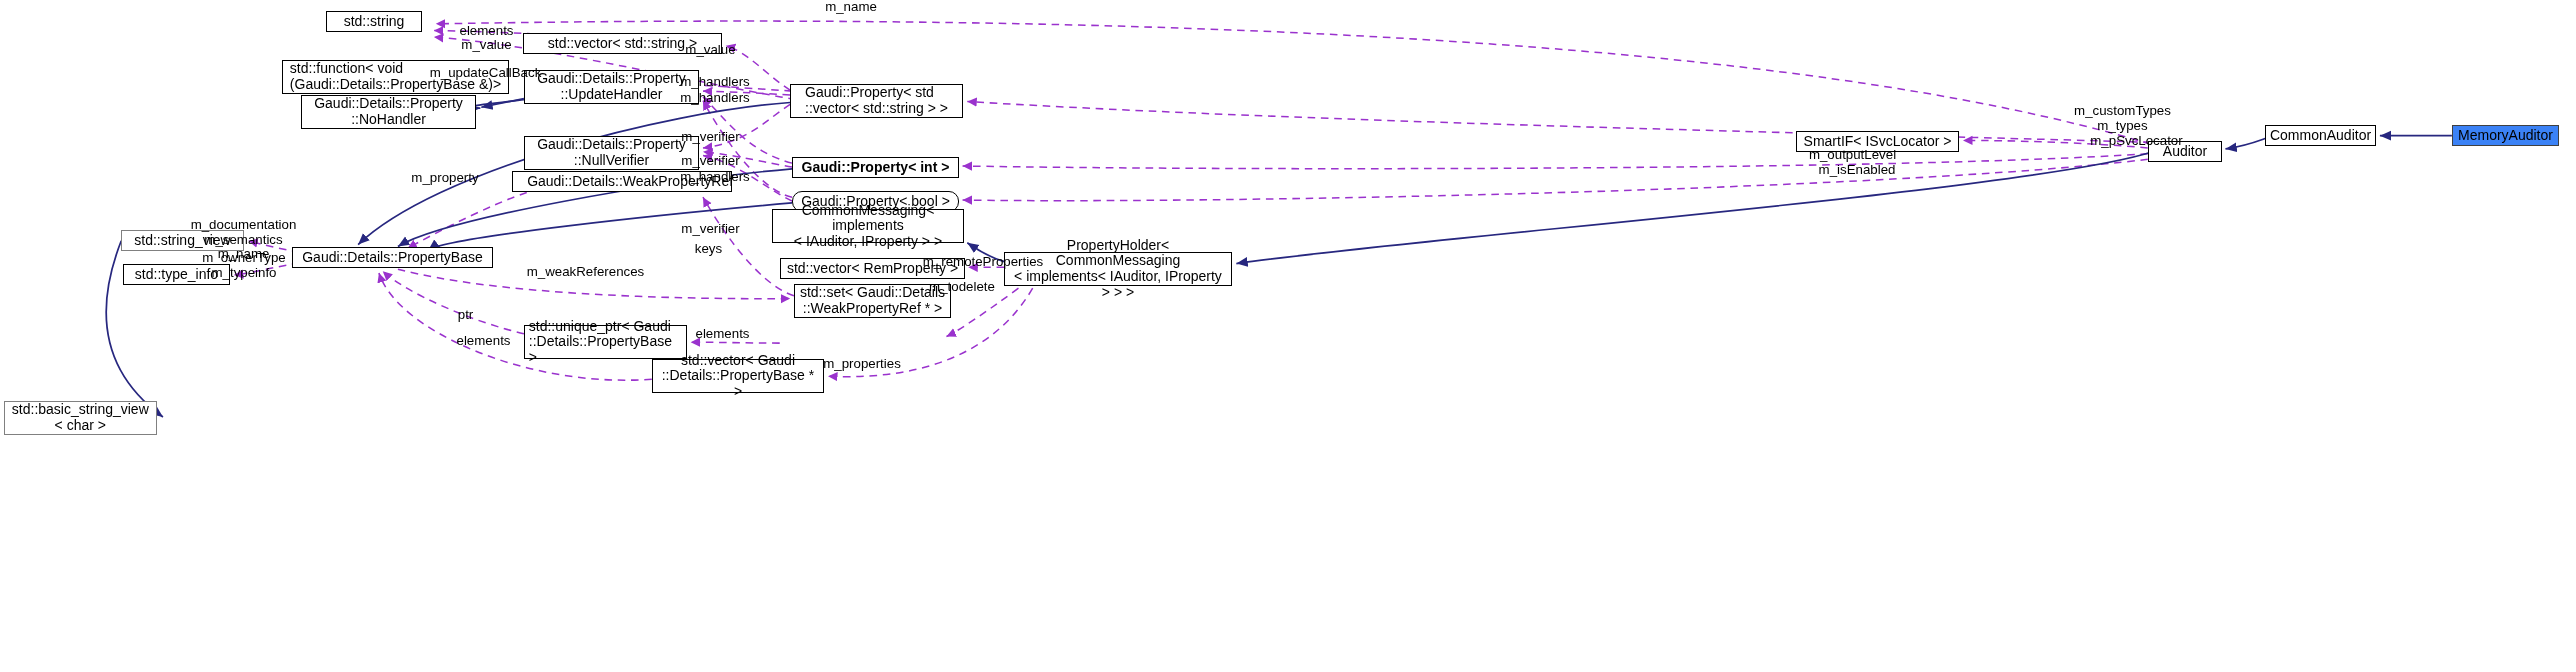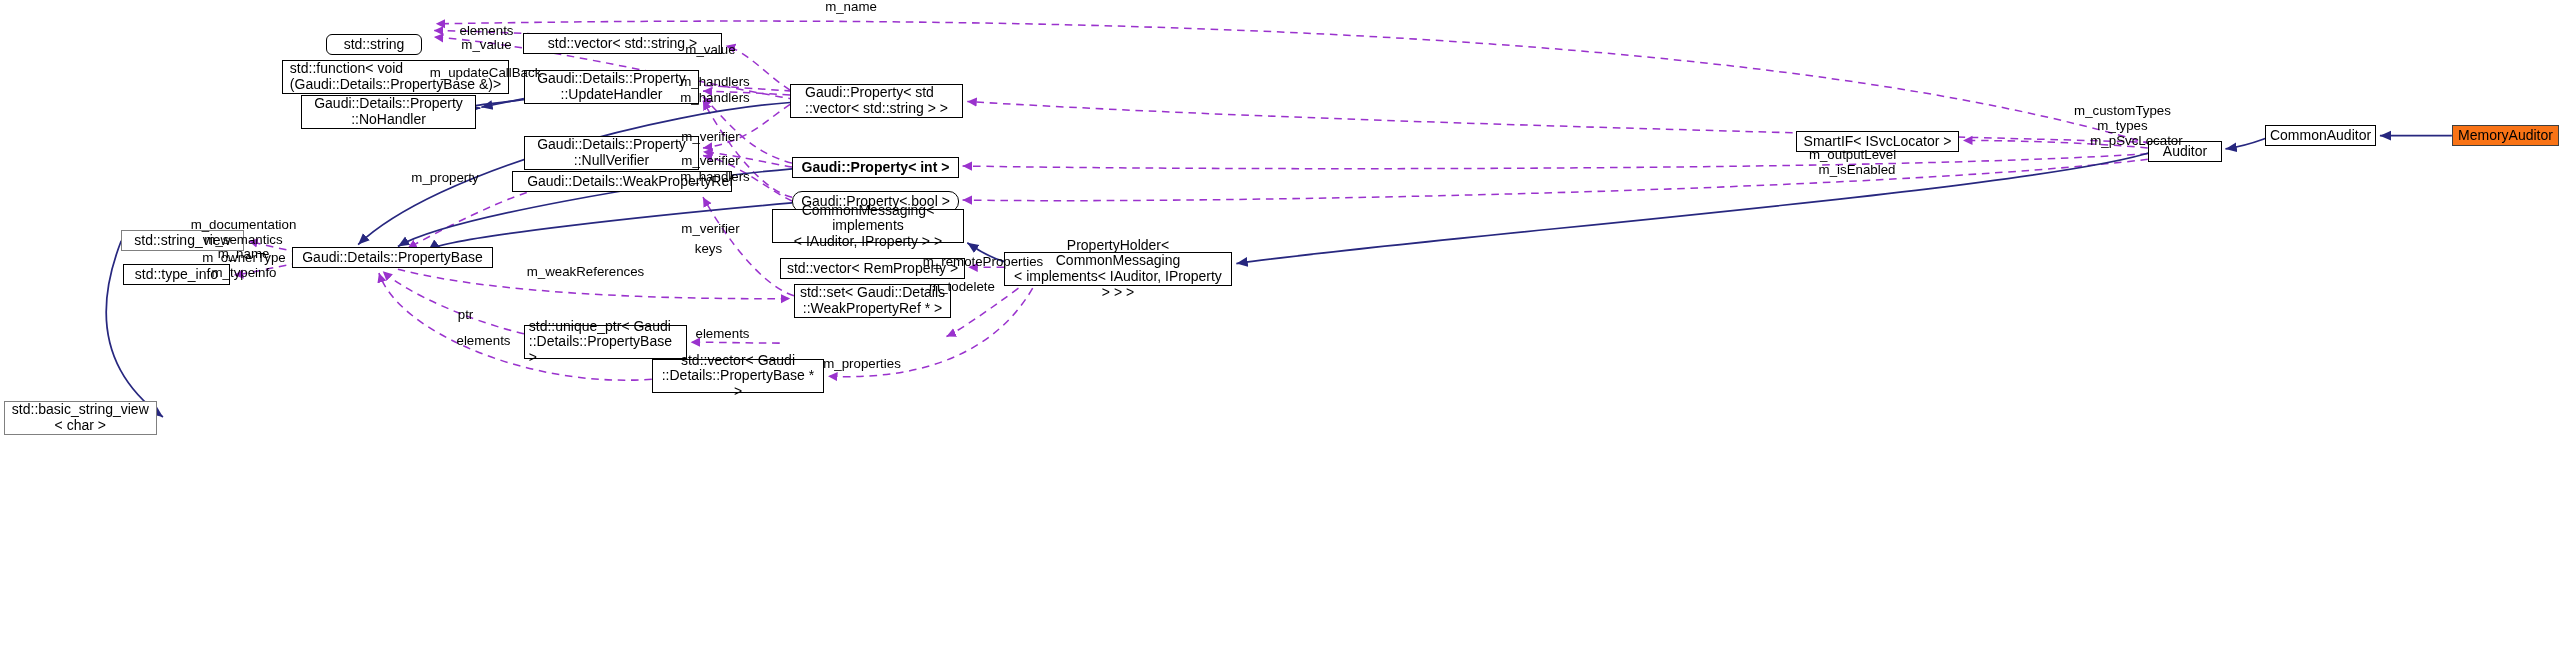--- a/index.html
+++ b/index.html
@@ -36,21 +36,21 @@
     justify-content: center;
     text-align: center;
     white-space: pre-line;
     padding: 0.9px 3.8px;
     z-index: 5;
   }
   .node.grey-border {
     border-color: #808080;
   }
   .node.highlight {
-    background: #f97316;
+    background: #3b82f6;
     border-color: #404040;
     align-items: center;
   }
   .edge-label {
     position: absolute;
     font-size: 13.3px;
     color: #000000;
     white-space: pre-line;
     text-align: center;
     line-height: 1.1;
@@ -140,21 +140,21 @@
       <path d="M1060,276 C1040,270 1030,262 1021,256"></path>
 
       <path d="M2272,160 C2150,200 1500,250 1305,278"></path>
 
       <path d="M2391,146 C2380,150 2370,154 2349,157"></path>
 
       <path d="M2588,143 C2560,143 2540,143 2512,143"></path>
     </g>
   </svg>
 
-  <div class="node" style="left:326px;top:34px;width:96px;height:21px;border-radius:6px;"><span>std::string</span></div>
+  <div class="node" style="left:326px;top:11px;width:96px;height:21px;"><span>std::string</span></div>
   <div class="node" style="left:523px;top:33px;width:199px;height:21px;"><span>std::vector&lt; std::string &gt;</span></div>
   <div class="node" style="left:282px;top:60px;width:227px;height:34px;"><span style="text-align:left;">std::function&lt; void
 (Gaudi::Details::PropertyBase &amp;)&gt;</span></div>
   <div class="node" style="left:524px;top:70px;width:175px;height:34px;"><span>Gaudi::Details::Property
 ::UpdateHandler</span></div>
   <div class="node" style="left:301px;top:95px;width:175px;height:34px;"><span>Gaudi::Details::Property
 ::NoHandler</span></div>
   <div class="node" style="left:790px;top:84px;width:173px;height:34px;"><span style="text-align:left;">Gaudi::Property&lt; std
 ::vector&lt; std::string &gt; &gt;</span></div>
   <div class="node" style="left:524px;top:136px;width:175px;height:34px;"><span>Gaudi::Details::Property

